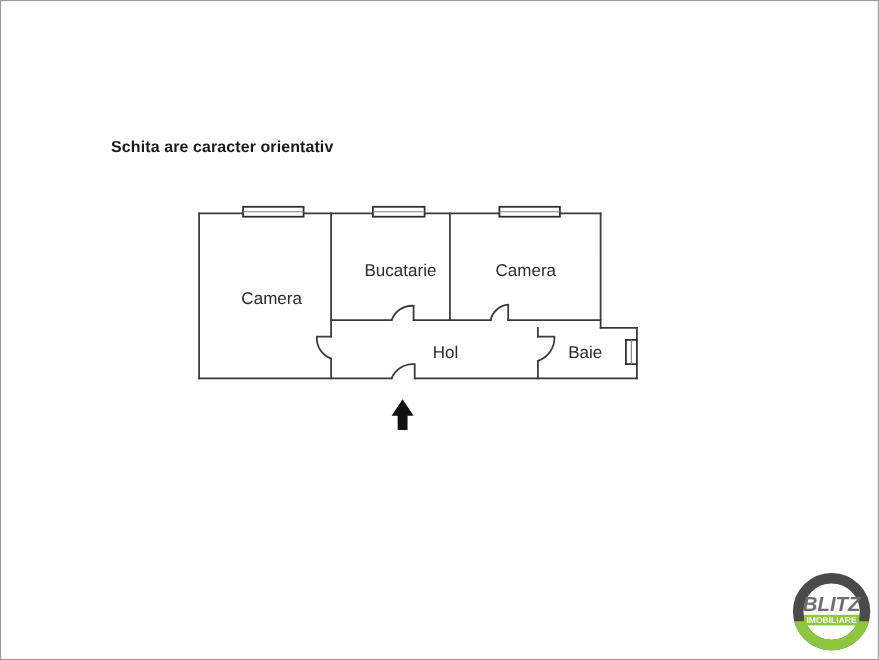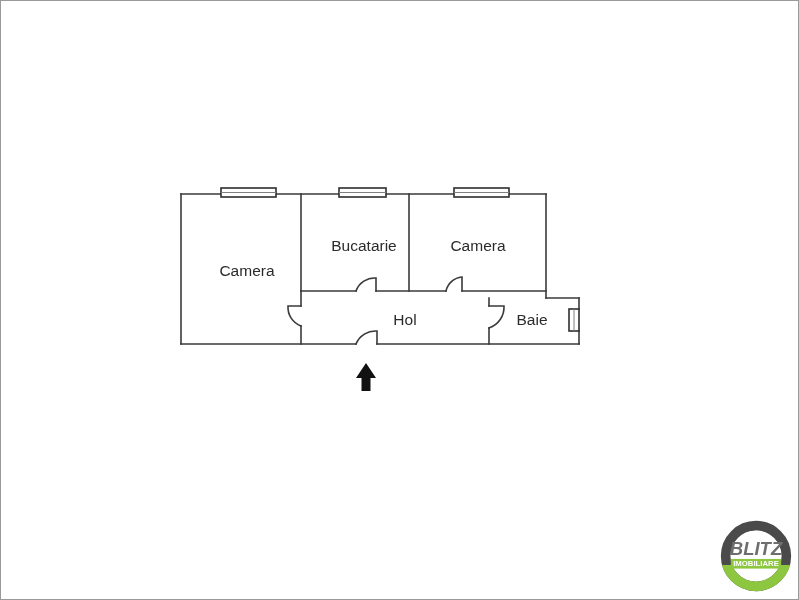--- a/index.html
+++ b/index.html
@@ -50,20 +50,21 @@
     top: 518px;
     width: 74px;
     height: 74px;
   }
 </style>
 </head>
 <body>
 
 <div id="canvas">
 
+  <div id="disclaimer">Schita are caracter orientativ</div>
 
   <svg id="plan-svg" width="799" height="600" viewBox="0 0 799 600">
 
     <g fill="none" stroke="#3a3a3a" stroke-width="1.6" stroke-linecap="square">
 
       <path d="M 180 193 L 545 193"></path>
 
       <path d="M 180 193 L 180 343"></path>
 
       <path d="M 180 343 L 355 343"></path>

